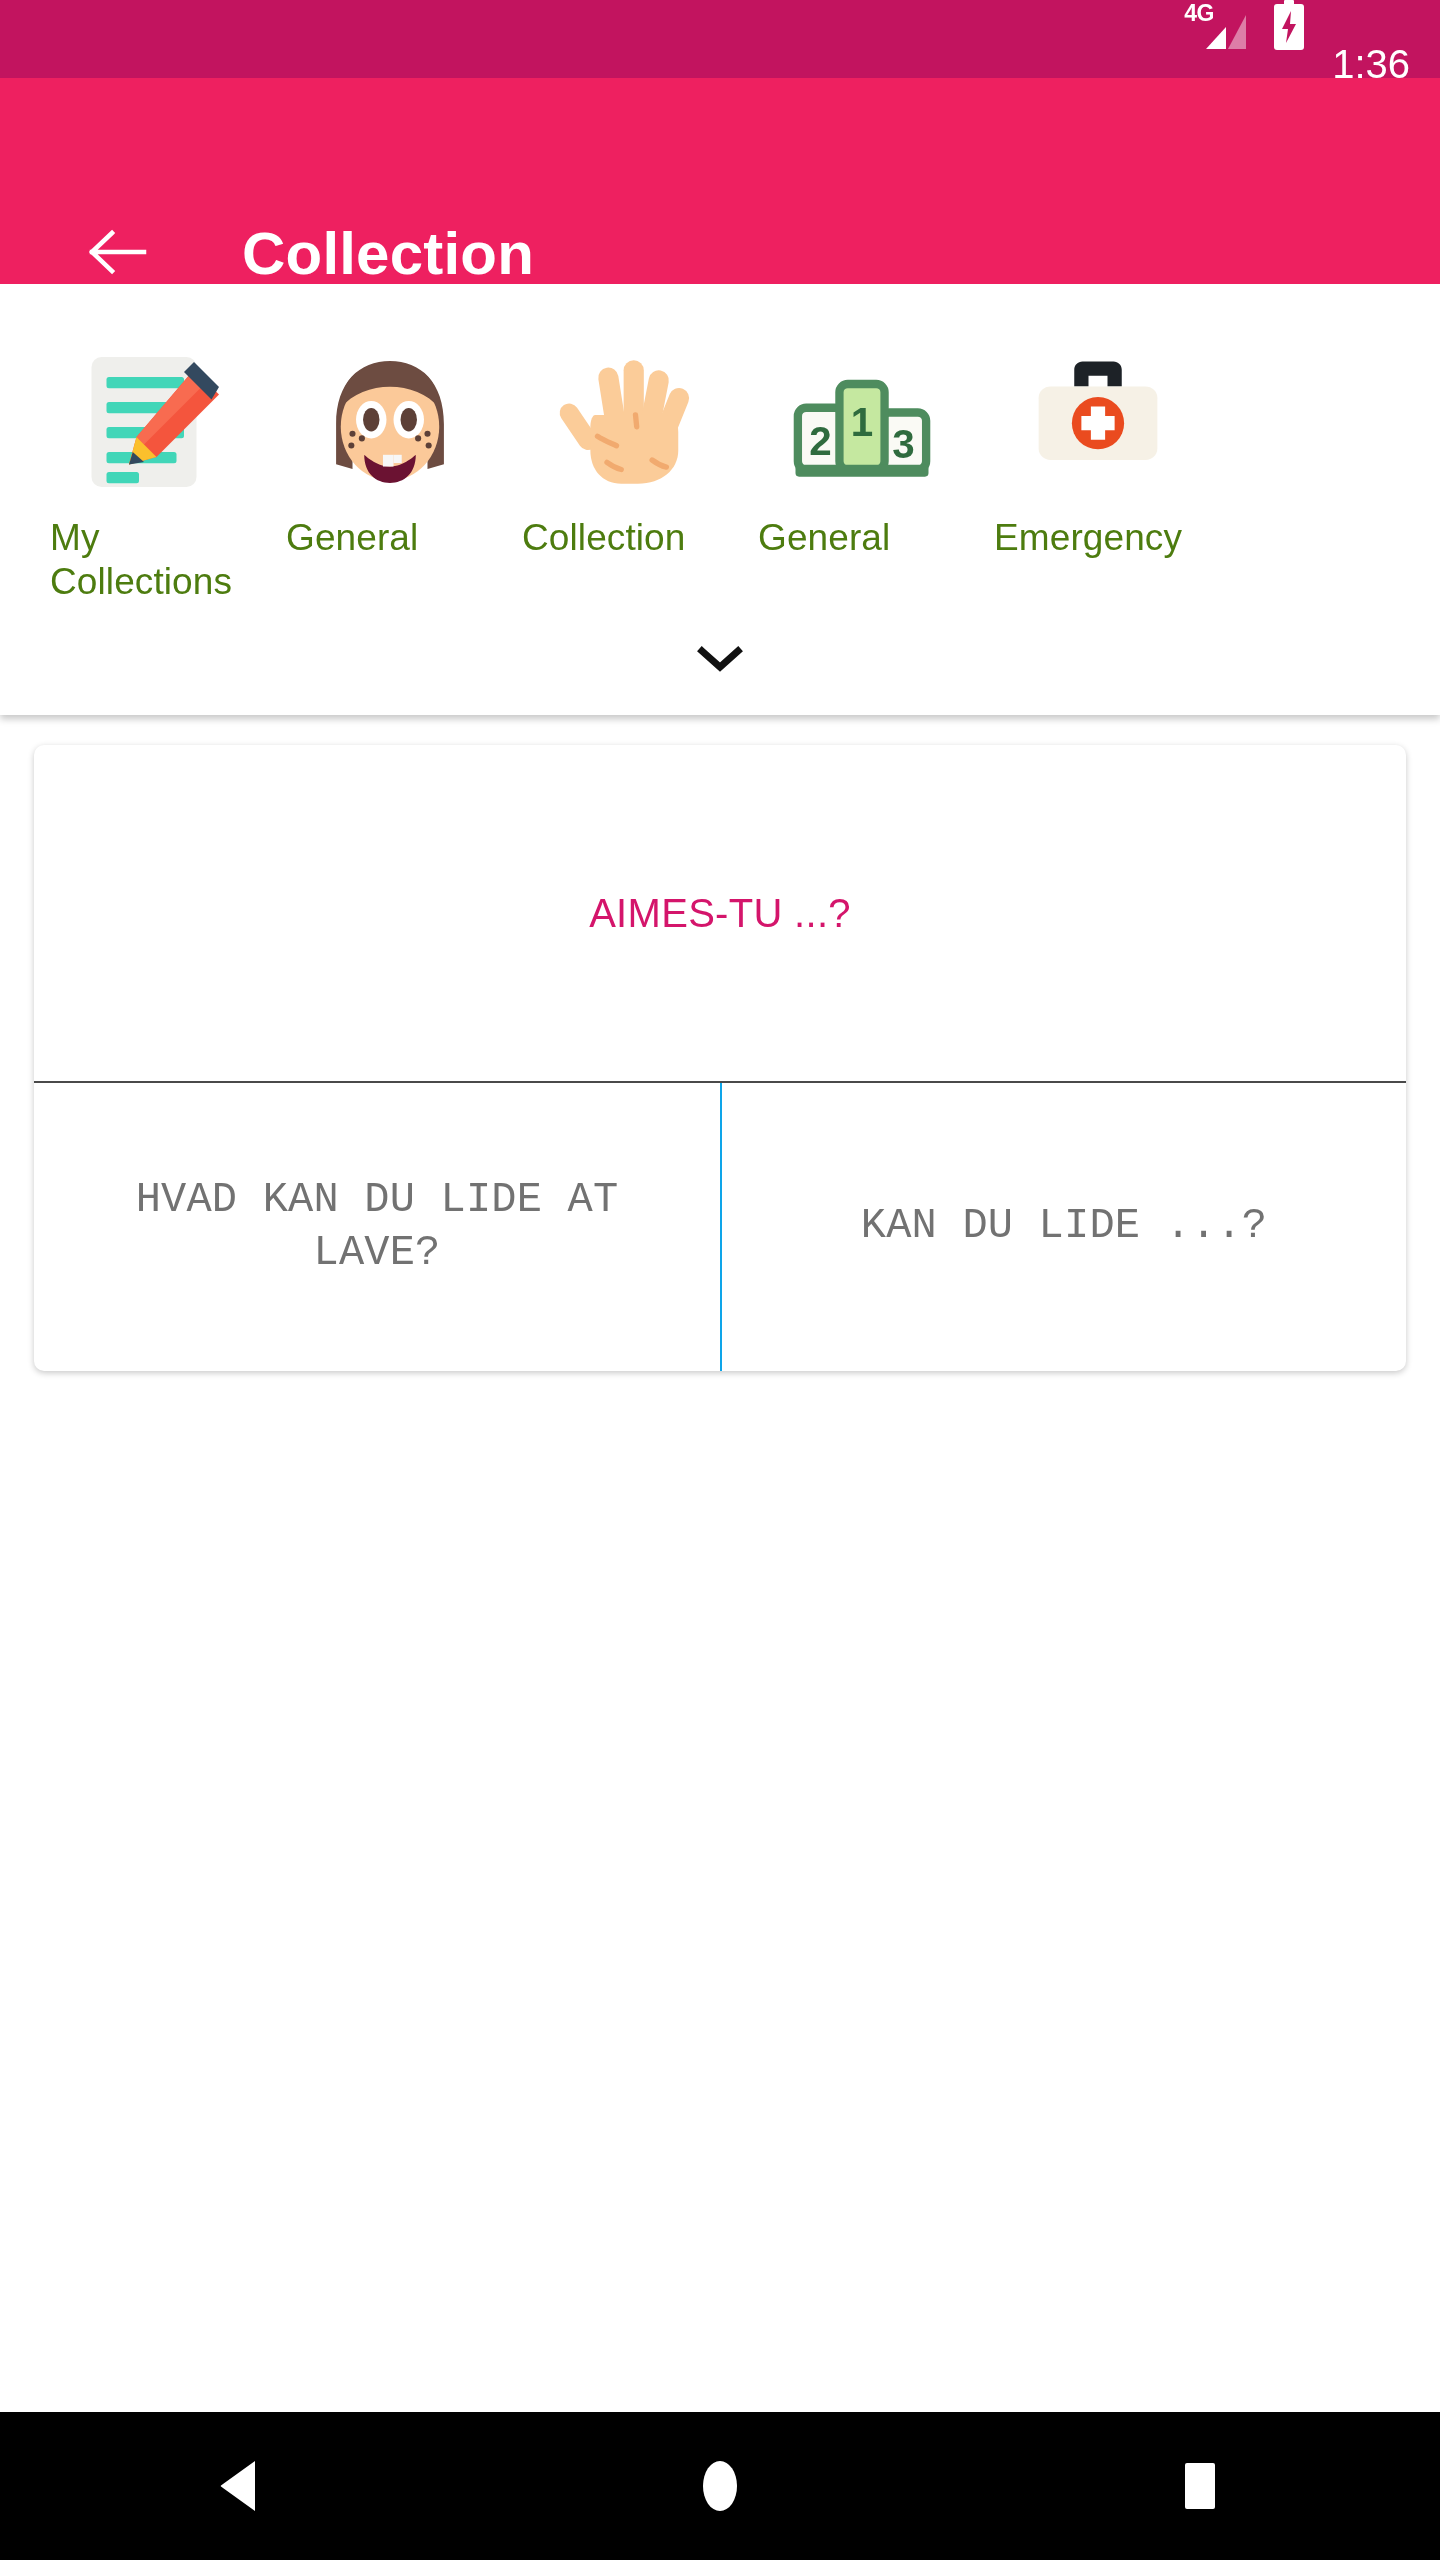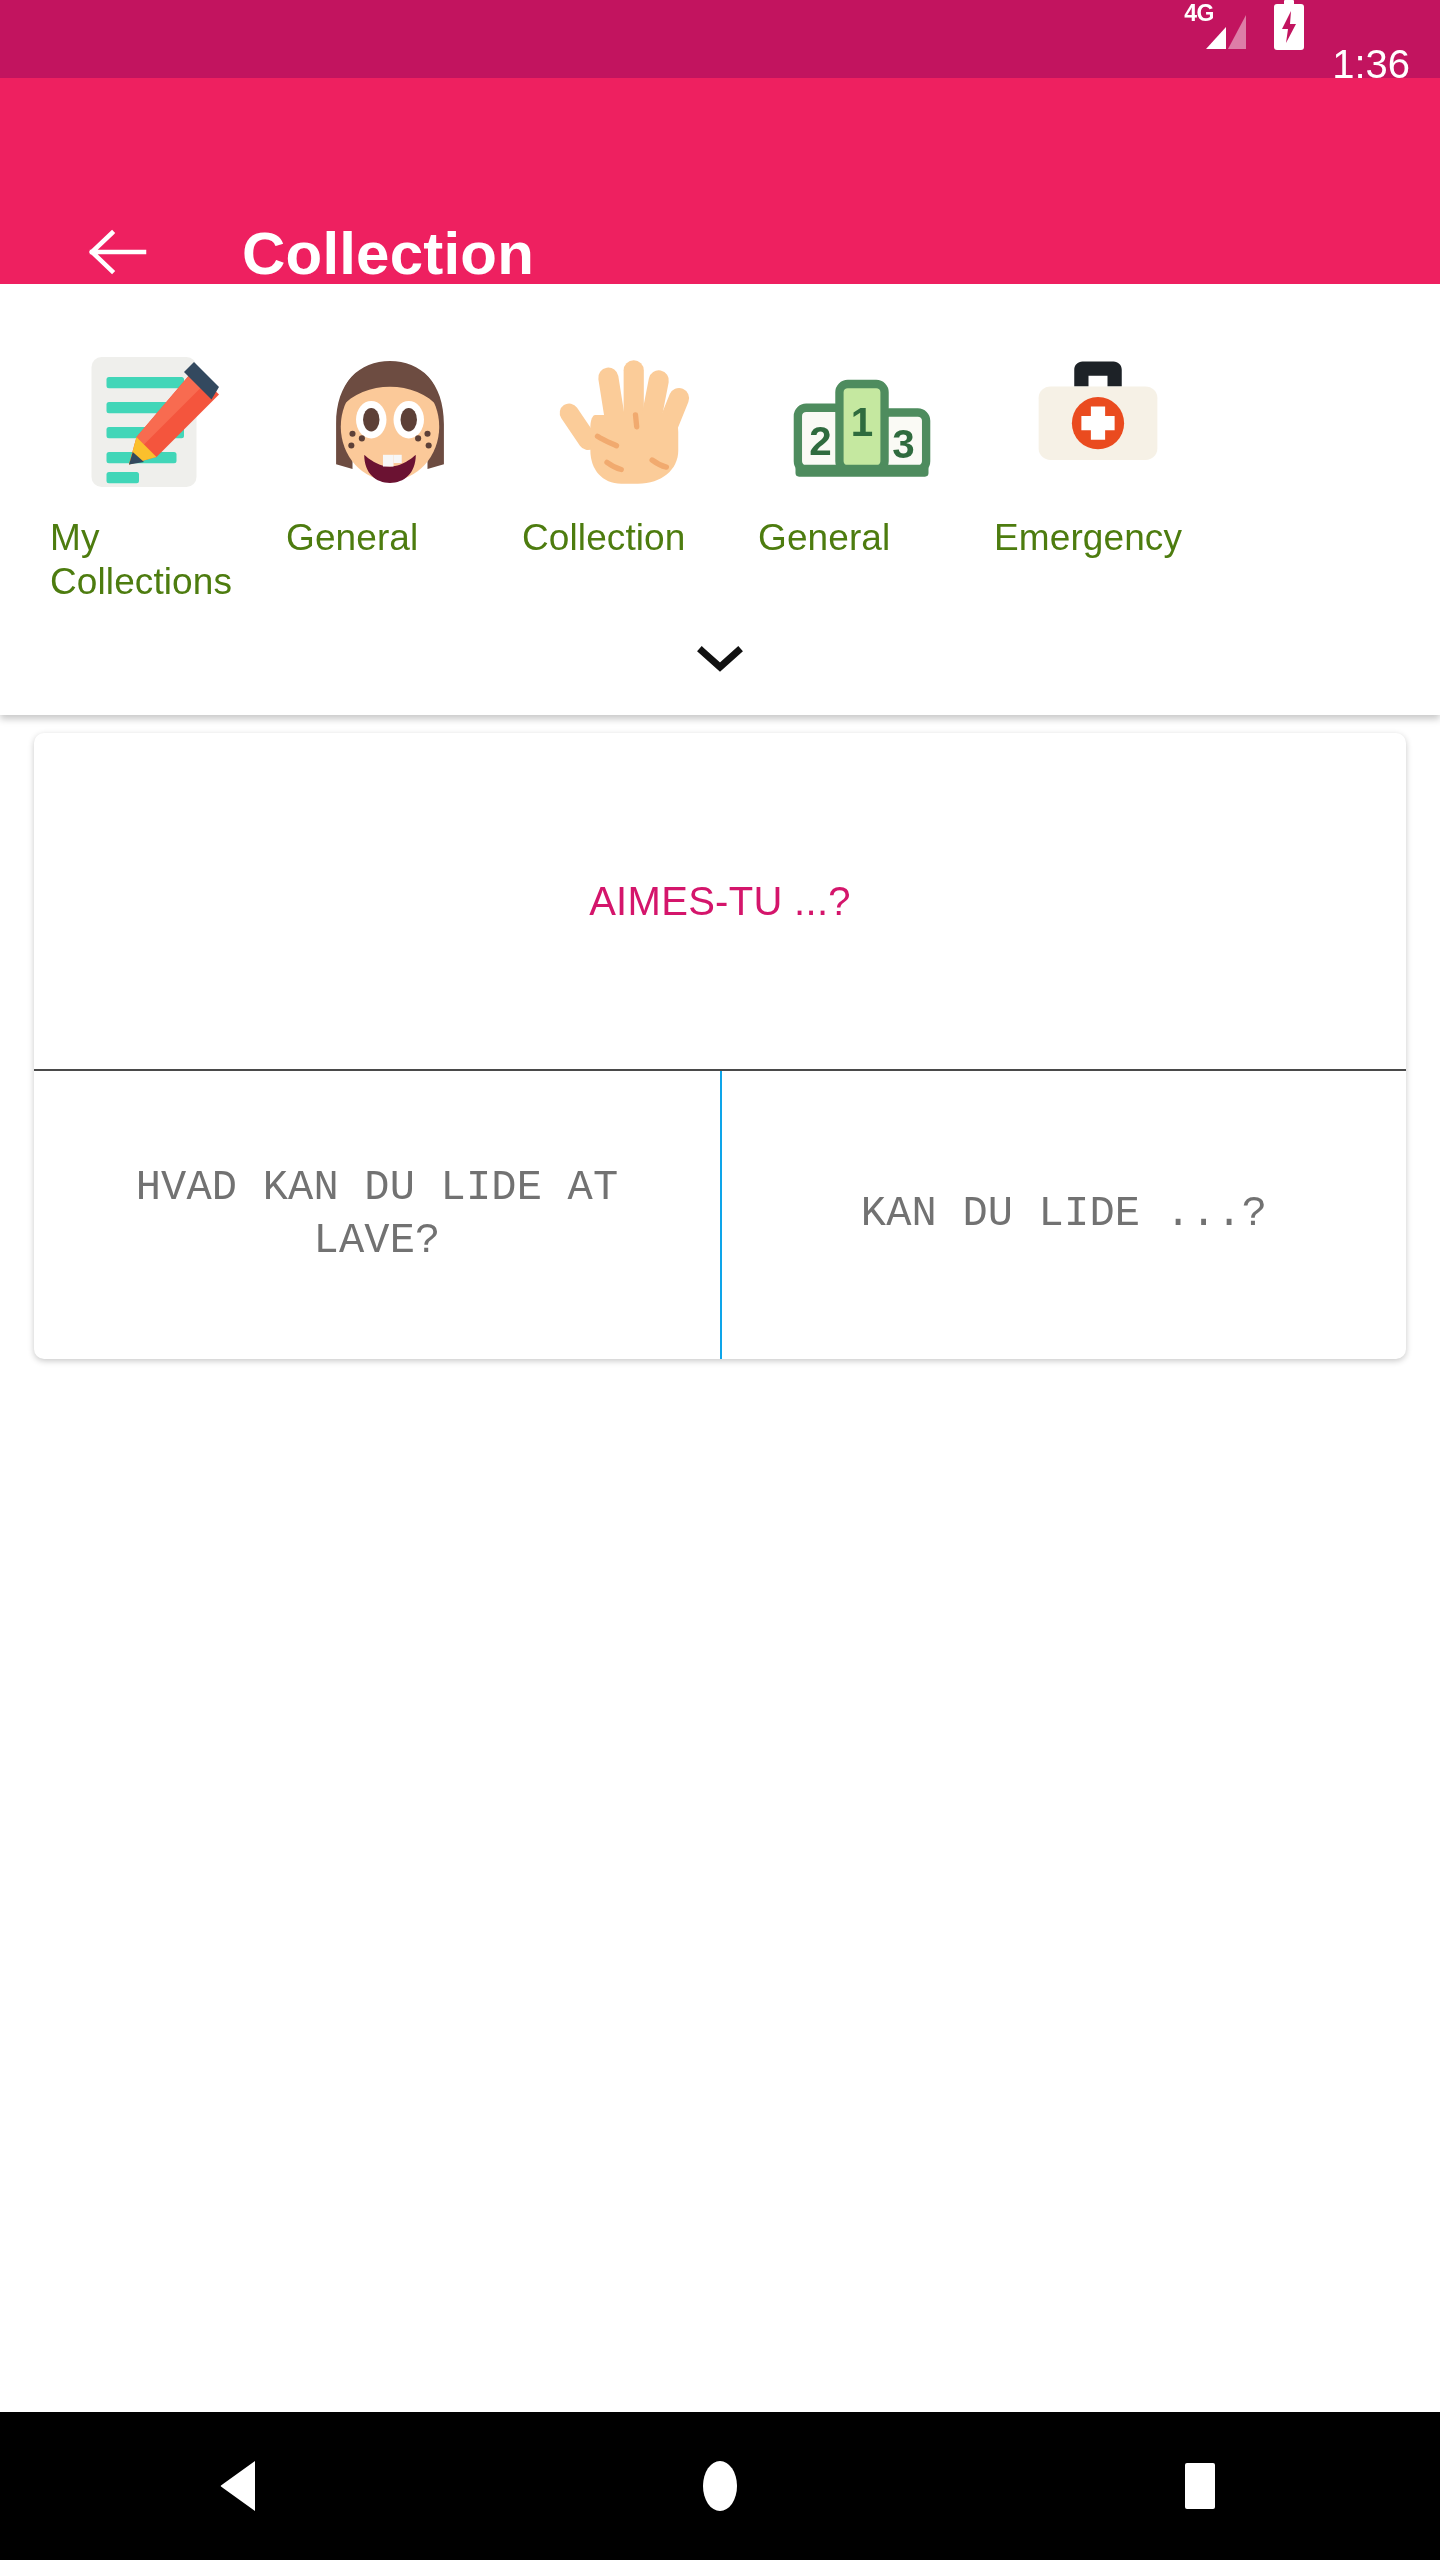--- a/index.html
+++ b/index.html
@@ -145,21 +145,21 @@
     display: flex;
     align-items: center;
     justify-content: center;
     cursor: pointer;
   }
 
   
   .content-area {
     flex: 1 1 auto;
     background: #ffffff;
-    padding: 18px 34px 0 34px;
+    padding: 30px 34px 0 34px;
   }
   .phrase-card {
     background: #ffffff;
     border-radius: 10px;
     box-shadow: 0 2px 6px rgba(0,0,0,0.22);
     overflow: hidden;
   }
   .phrase-head {
     height: 338px;
     display: flex;

